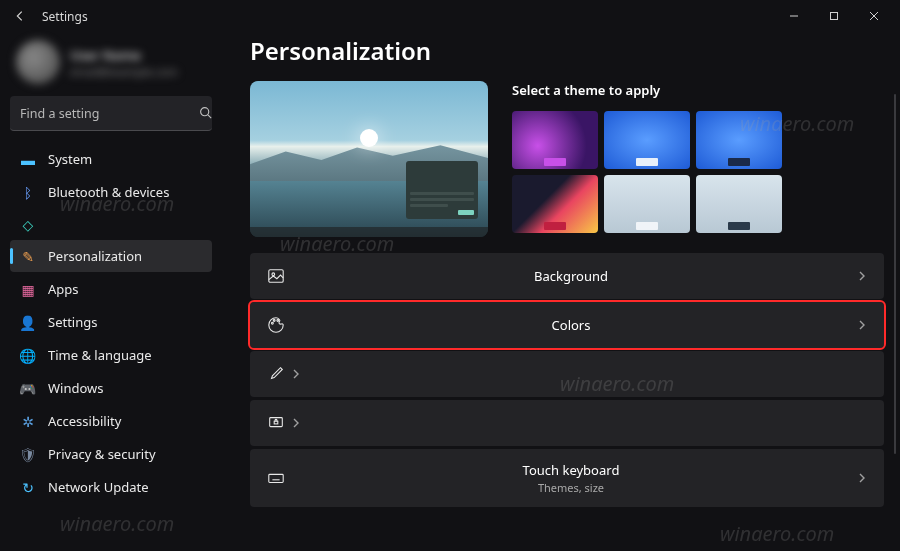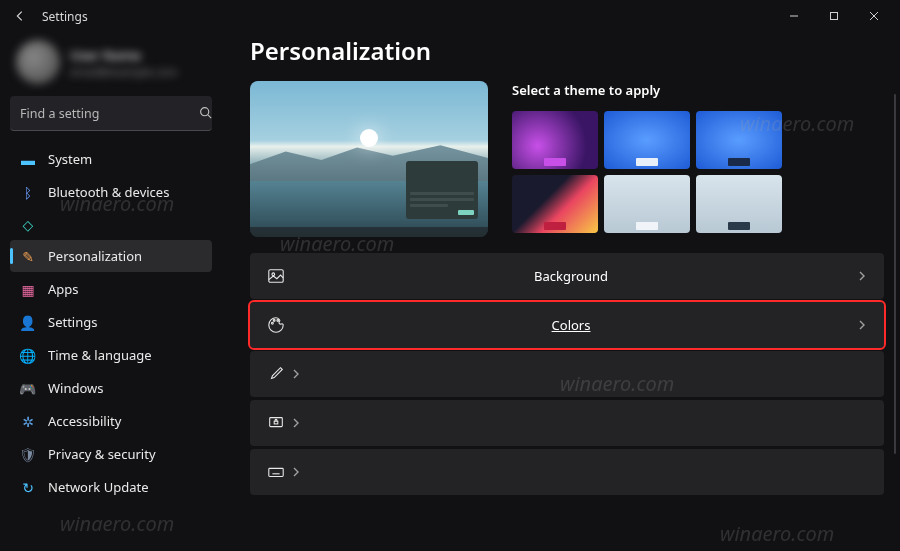--- a/index.html
+++ b/index.html
@@ -56,21 +56,21 @@
   .t1 { background: radial-gradient(circle at 30% 60%, #c850e8, #3a1565 70%); }
   .t2 { background: radial-gradient(ellipse at 50% 50%, #5a9dff, #1e5bd6); }
   .t3 { background: radial-gradient(ellipse at 50% 50%, #5a9dff, #1e5bd6); }
   .t4 { background: linear-gradient(135deg, #1a1a2e 40%, #e94560 60%, #f9c846); }
   .t5 { background: linear-gradient(to bottom, #d8e4ec, #b8c8d4); }
   .t6 { background: linear-gradient(to bottom, #d8e4ec, #b8c8d4); }
   
   
   .settings-list { display: flex; flex-direction: column; gap: 3px; }
   .setting-item { display: flex; align-items: center; gap: 4px; background: #232326; border-radius: 4px; padding: 12px 16px; text-align: center; }
-  .setting-item.highlight { outline: 2px solid #ff2a2a; text-decoration: underline; }
+  .setting-item.highlight { outline: 2px solid #ff2a2a; }
   .setting-icon { width: 20px; color: #e8e8e8; display:flex; align-items:center; justify-content:center; }
   .setting-text { flex: 1; }
   .setting-title { font-size: 13px; color: #fff; }
   .setting-sub { font-size: 11px; color: #a8a8a8; margin-top: 1px; }
   .chevron { color: #a0a0a0; }
   
   
   .scroll-ind { position:absolute; right:4px; top:62px; width:2px; height:360px; background:#3a3a3e; border-radius:1px; }
   
   
@@ -272,20 +272,24 @@
         <span class="setting-icon">
             <svg width="18" height="18" viewBox="0 0 20 20" fill="none" stroke="currentColor" stroke-width="1.2">
               <rect x="2" y="6" width="16" height="9" rx="1"></rect>
               <line x1="5" y1="9" x2="5" y2="9"></line>
               <line x1="8" y1="9" x2="8" y2="9"></line>
               <line x1="11" y1="9" x2="11" y2="9"></line>
               <line x1="14" y1="9" x2="14" y2="9"></line>
               <line x1="6" y1="12" x2="14" y2="12"></line>
             </svg>
           </span>
+        <div class="setting-text">
+          <div class="setting-title">Touch keyboard</div>
+          <div class="setting-sub">Themes, size</div>
+        </div>
         <span class="chevron"><svg width="12" height="12" viewBox="0 0 12 12" fill="none" stroke="currentColor" stroke-width="1.4">
               <path d="M4 2 L8 6 L4 10"></path>
             </svg></span>
       </div>
 
     </div>
 
     <div class="scroll-ind"></div>
   </div>
 </div>

